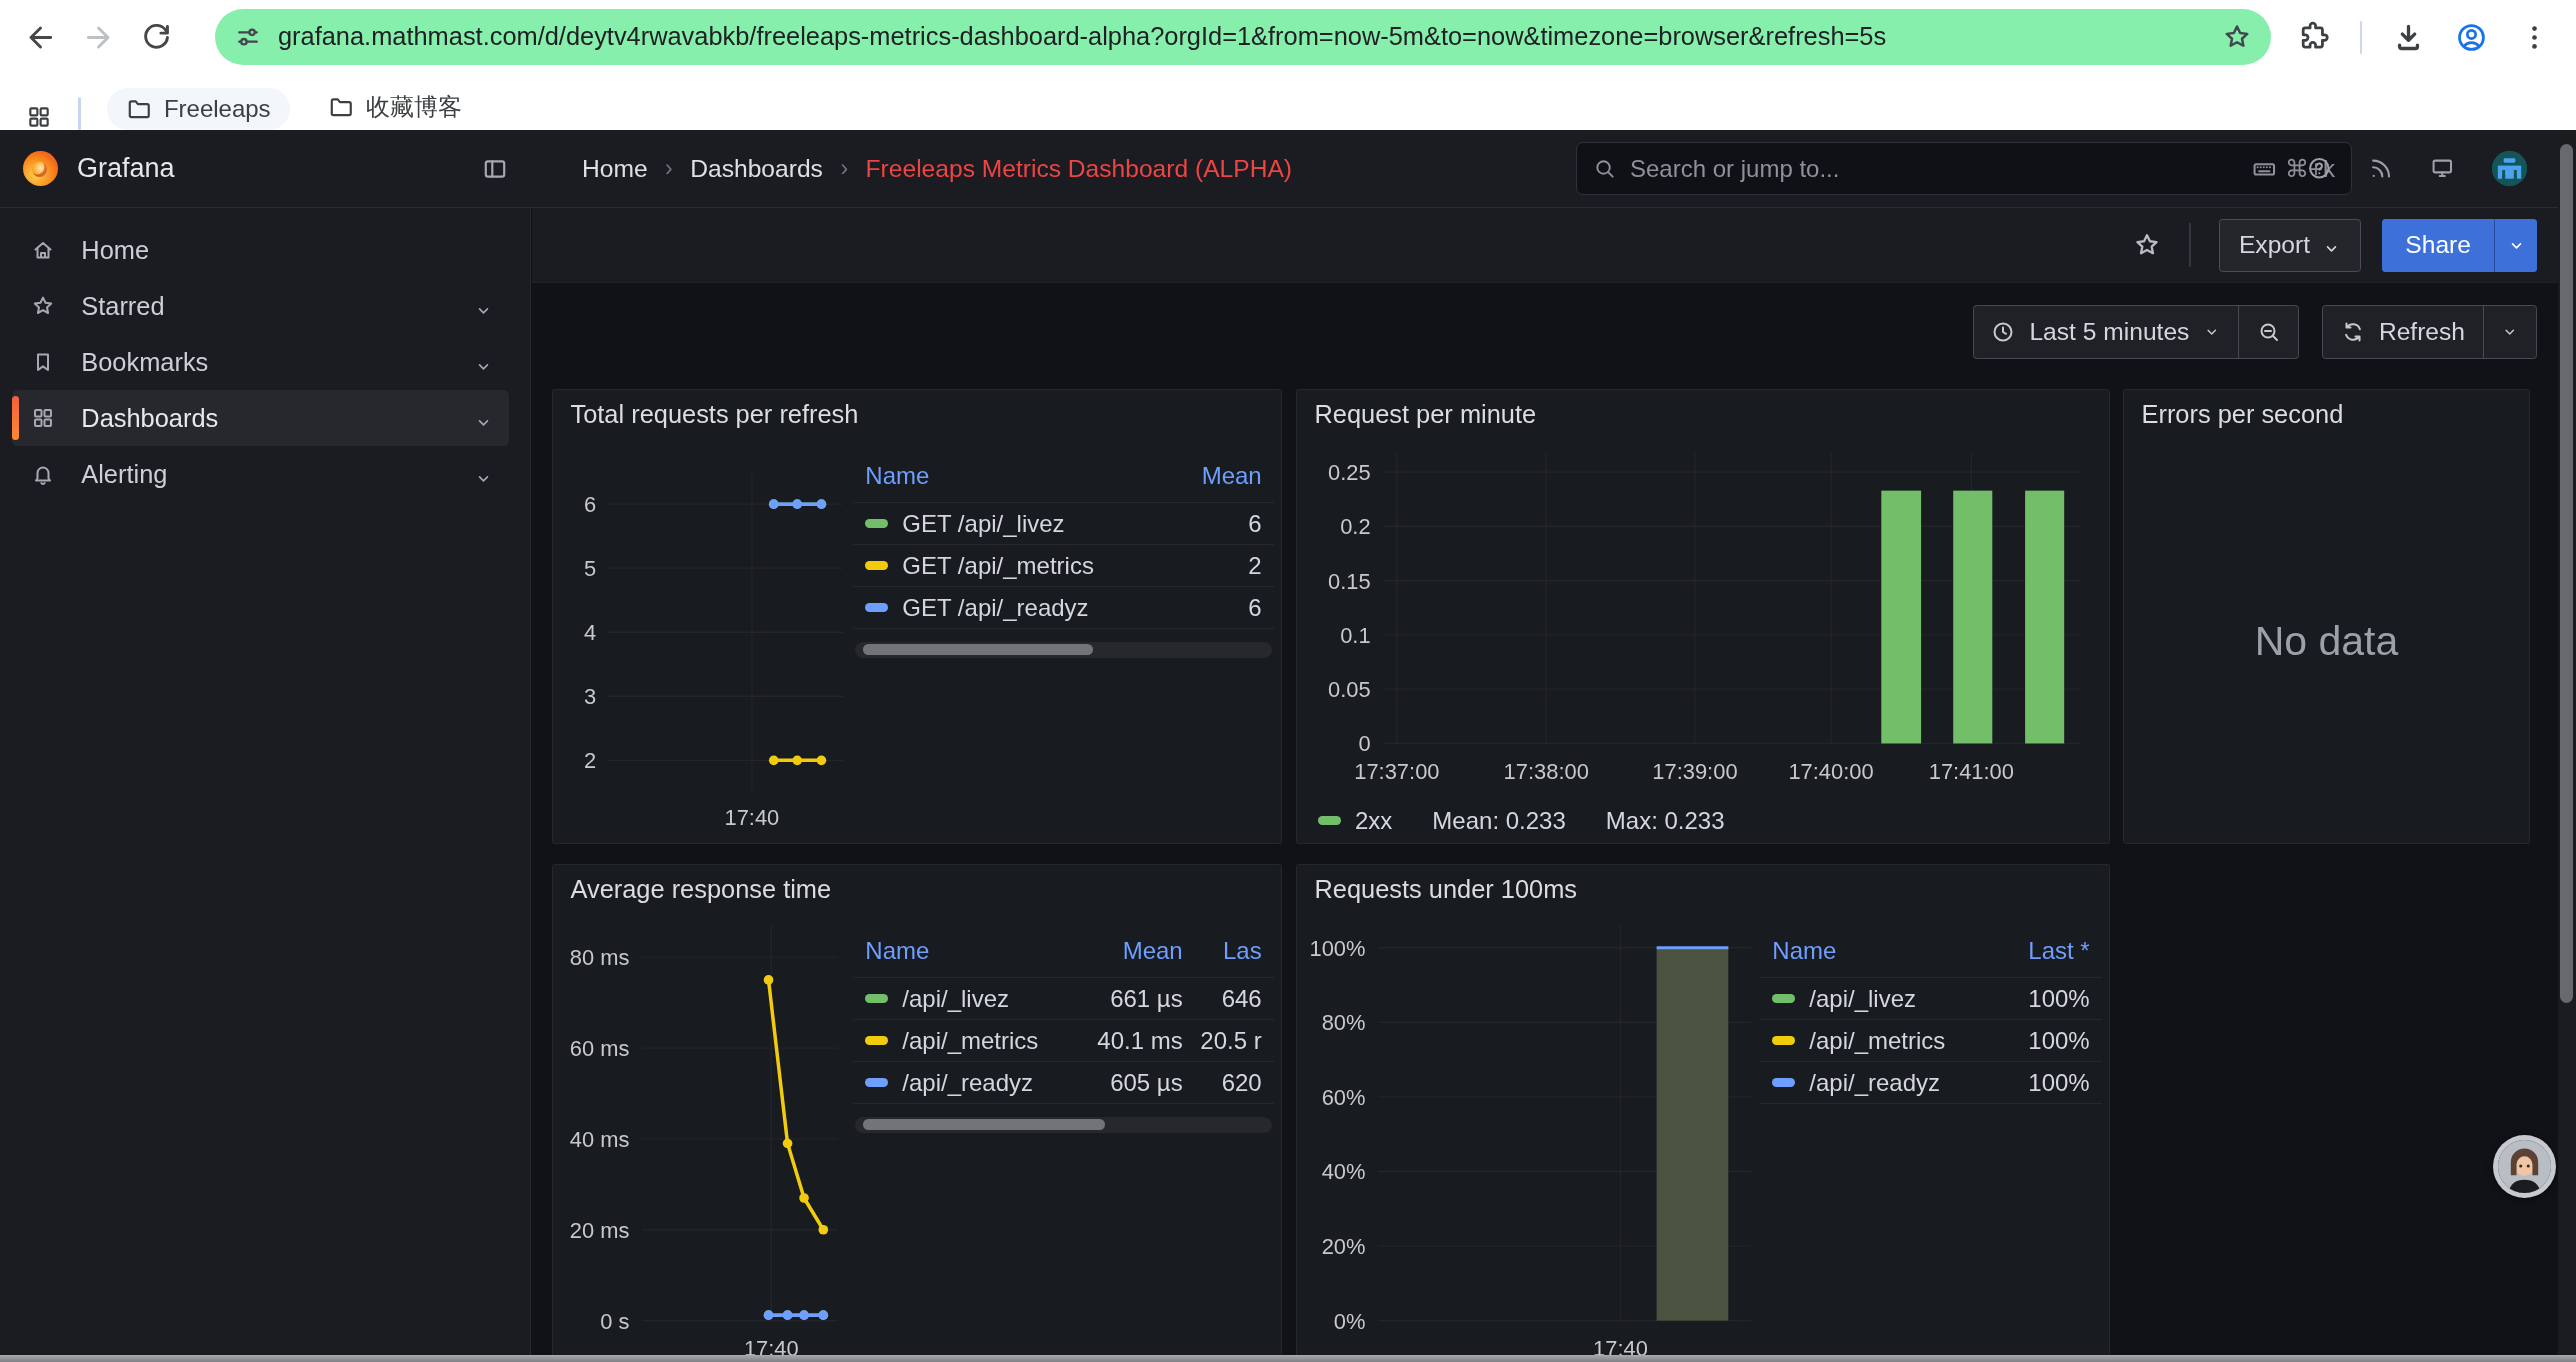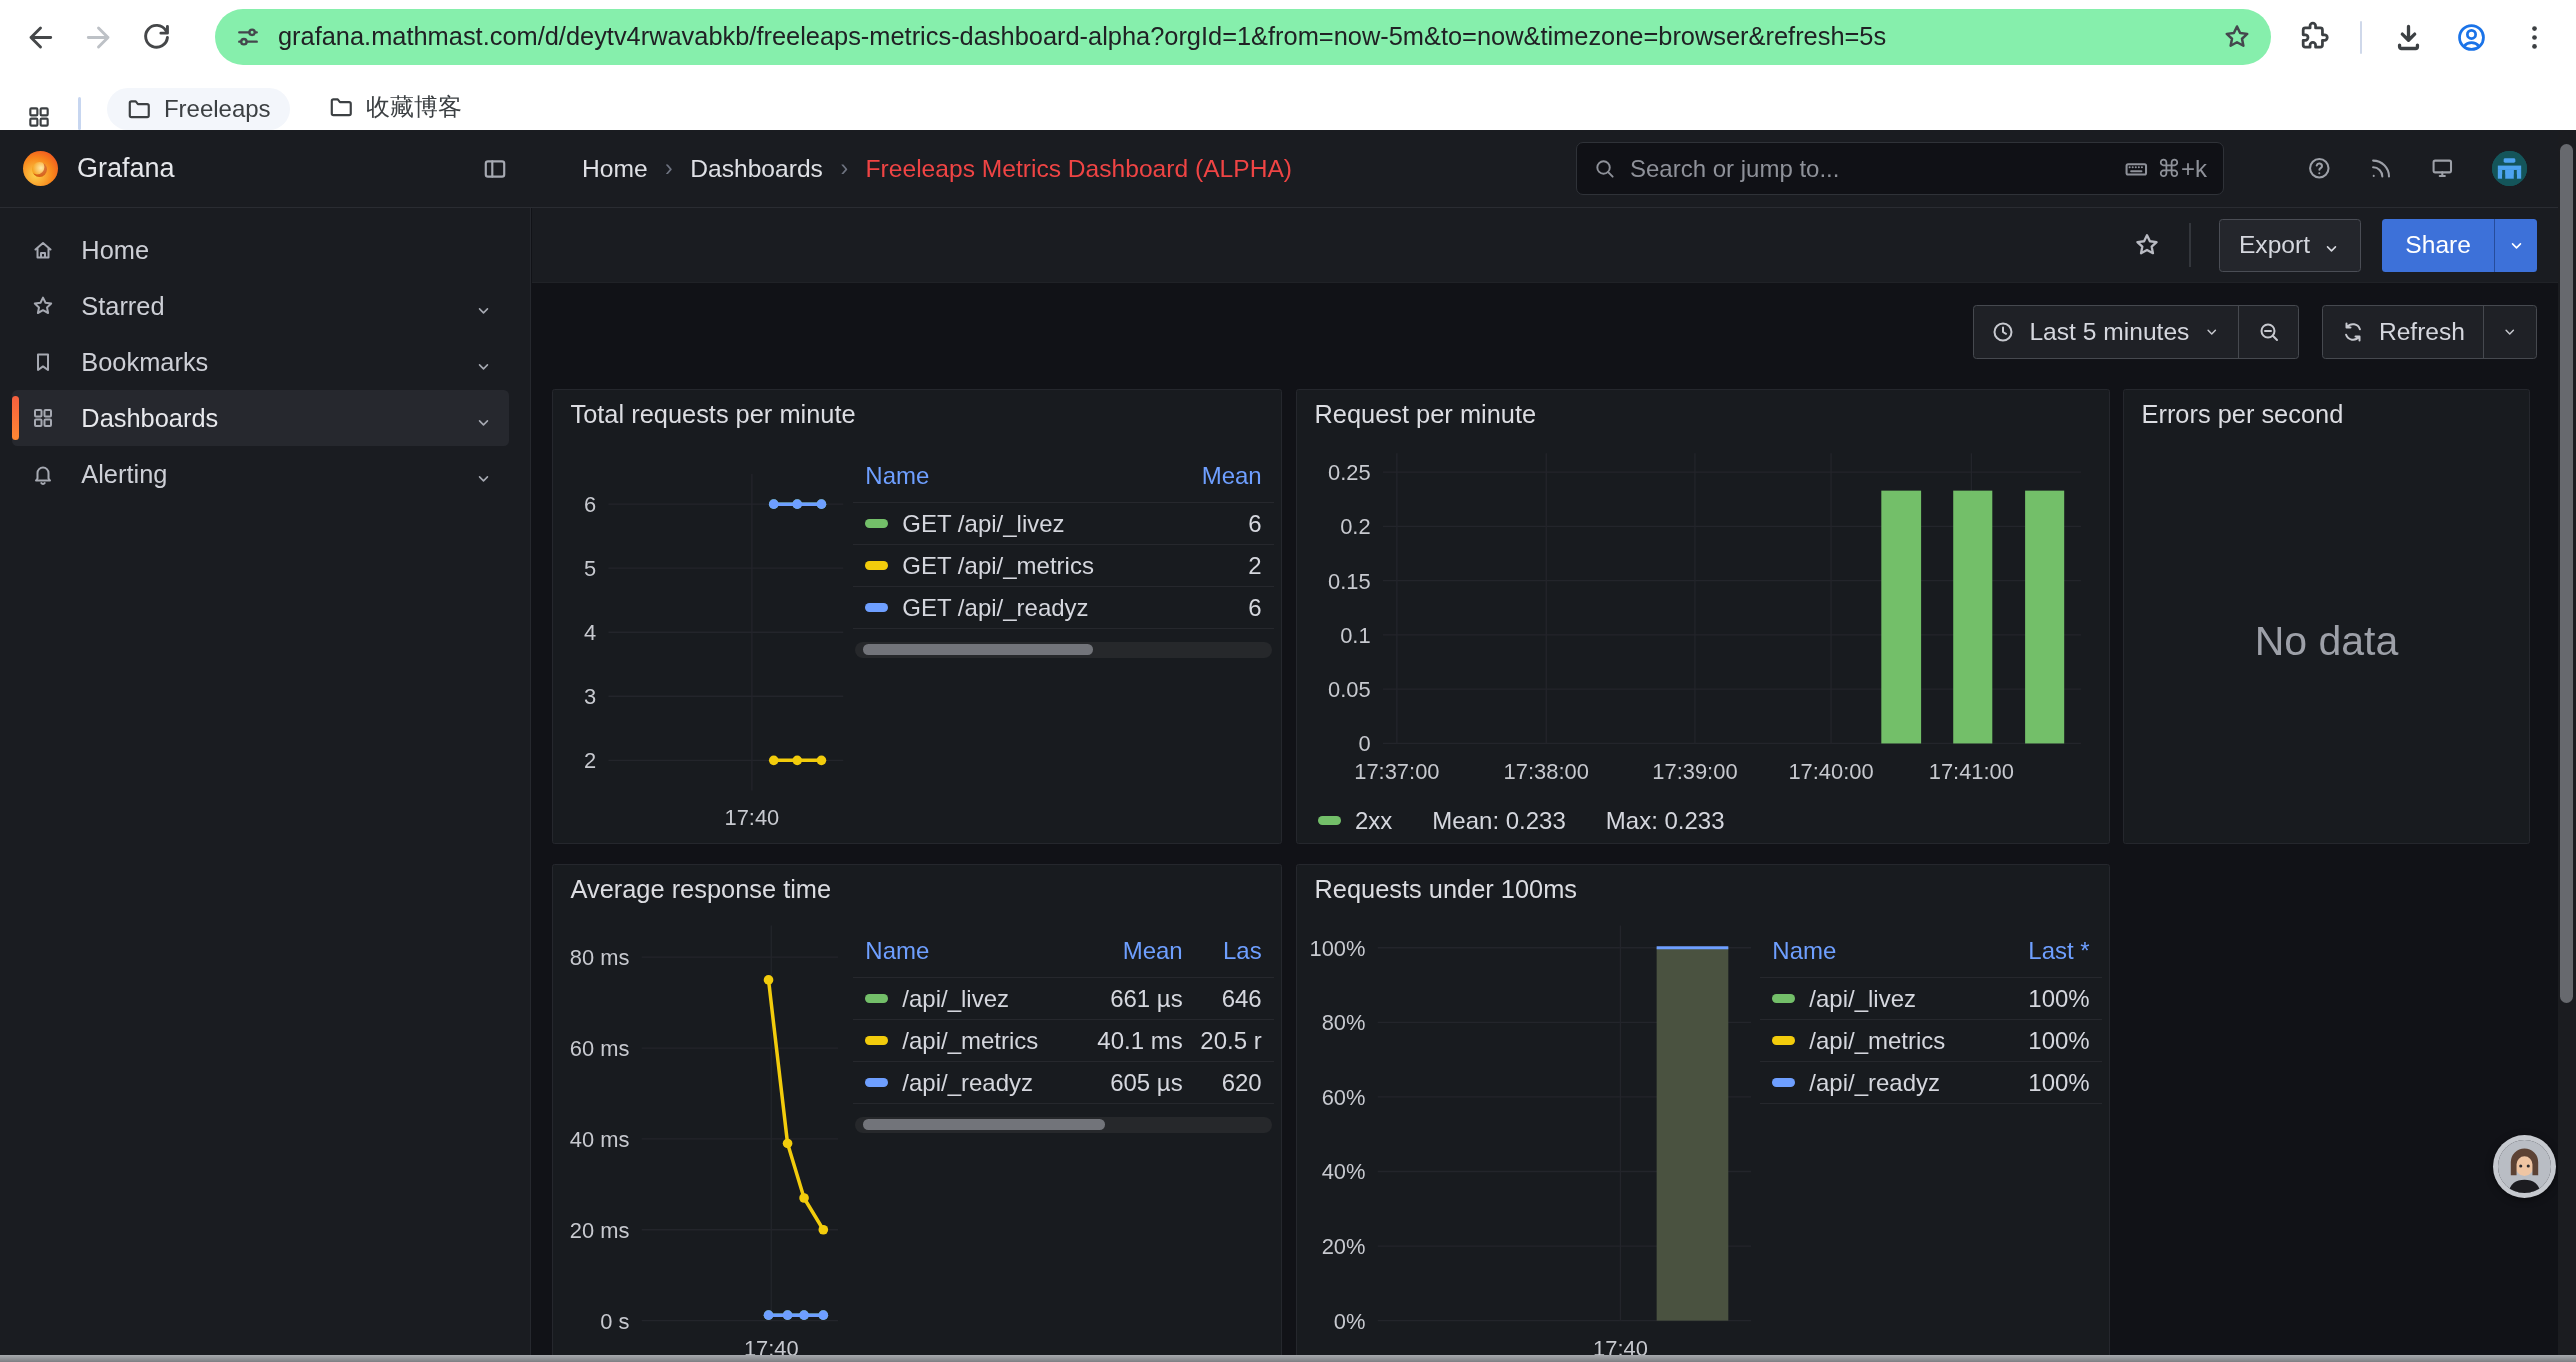--- a/index.html
+++ b/index.html
@@ -27,21 +27,21 @@
   .brand{width:531px;display:flex;align-items:center;padding:0 23px;box-sizing:border-box;gap:19px;}
   .logo{width:35px;height:35px;border-radius:50%;background:radial-gradient(circle at 36% 68%,#FCD24C 0%,#F8861B 52%,#EF4223 95%);position:relative;}
   .logo::after{content:"";position:absolute;left:8.8px;top:10.5px;width:15px;height:15px;border-radius:50%;
                background:radial-gradient(circle at 60% 40%,#FFE9A8,#F6A21F 70%);box-shadow:inset -2.6px -2.6px 0 rgba(190,40,10,.55);}
   .brand-name{font-size:27px;color:#E6E7EB;font-weight:500;flex:1;}
   .brand .ic-wrap{color:#A6A9B2;}
   .crumbs{display:flex;align-items:center;gap:17.5px;font-size:24.6px;margin-left:51px;}
   .crumb{color:#DFE0E5;}
   .crumb-sep{color:#6E7380;font-size:23px;}
   .crumb.cur{color:#ef4444;}
-  .searchbox{position:absolute;left:1576px;top:12.3px;width:648px;height:53px;background:#101116;border:0.9px solid #2F3238;
+  .searchbox{position:absolute;left:1576px;top:12.3px;width:776px;height:53px;background:#101116;border:0.9px solid #2F3238;
              border-radius:7px;display:flex;align-items:center;padding:0 16px;gap:14px;color:#8E9199;font-size:24px;box-sizing:border-box;}
   .sb-ph{flex:1;white-space:nowrap;overflow:hidden;}
   .sb-kbd{display:flex;align-items:center;gap:8.8px;color:#8E9199;}
   .hdr-icons{position:absolute;right:49px;top:0;height:77px;display:flex;align-items:center;gap:37px;color:#9DA0A8;}
   .hdr-icons .ic-wrap{width:24.6px;height:24.6px;display:flex;}
   .g-avatar{width:35px;height:35px;border-radius:50%;background:#14555A;overflow:hidden;display:flex;align-items:center;justify-content:center;}
   .sidebar{position:absolute;top:78px;bottom:0;left:0;width:531px;background:var(--chrome,#1A1C21);
            border-right:0.9px solid #26282E;padding-top:14px;box-sizing:border-box;z-index:2;}
   .side-item{height:56px;display:flex;align-items:center;margin:0 21px 0 12.3px;padding:0 16px 0 19px;border-radius:5.3px;
              color:#CDCFD6;font-size:25.4px;gap:26px;position:relative;}
@@ -395,21 +395,21 @@
           <span class="ic-wrap" style="width:17.5px;height:17.5px">
             <svg class="ic" viewBox="0 0 24 24">
                 <path d="M7 10l5 5 5-5"></path>
               </svg>
           </span>
         </div>
       </div>
     </div>
 
     <div class="panel" id="p1">
-      <div class="panel-title">Total requests per minute</div>
+      <div class="panel-title">Total requests per refresh</div>
       <div class="panel-body">
         <div class="chart-wrap"><svg width="294" height="404" class="chart-svg" viewBox="0 0 335 461">
               <line x1="55" y1="74.34615384615384" x2="323" y2="74.34615384615384" stroke="#23252B" stroke-width="1.5"></line>
               <text x="41" y="83.34615384615384" text-anchor="end" fill="#C7C9CF" font-size="25">6</text>
               <line x1="55" y1="147.4230769230769" x2="323" y2="147.4230769230769" stroke="#23252B" stroke-width="1.5"></line>
               <text x="41" y="156.4230769230769" text-anchor="end" fill="#C7C9CF" font-size="25">5</text>
               <line x1="55" y1="220.5" x2="323" y2="220.5" stroke="#23252B" stroke-width="1.5"></line>
               <text x="41" y="229.5" text-anchor="end" fill="#C7C9CF" font-size="25">4</text>
               <line x1="55" y1="293.57692307692304" x2="323" y2="293.57692307692304" stroke="#23252B" stroke-width="1.5"></line>
               <text x="41" y="302.57692307692304" text-anchor="end" fill="#C7C9CF" font-size="25">3</text>

